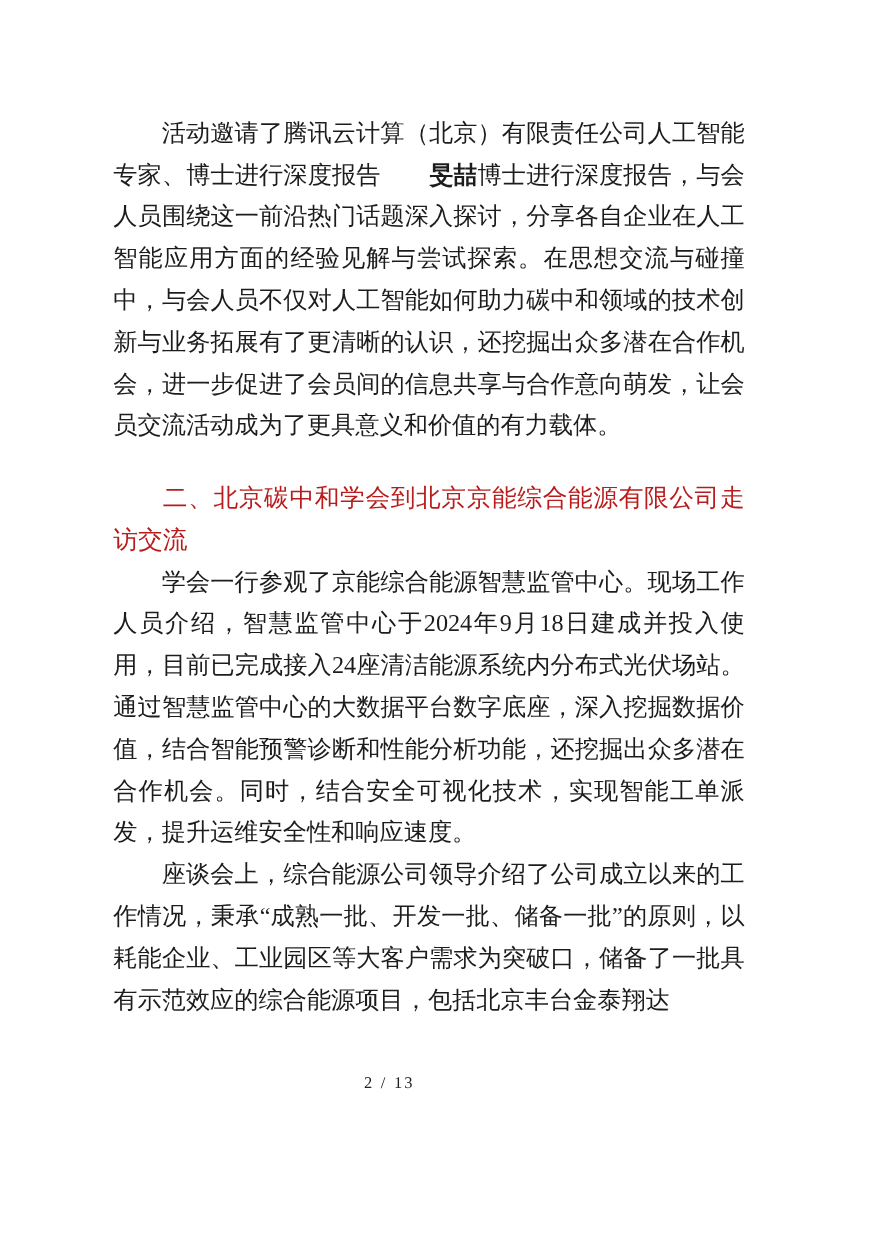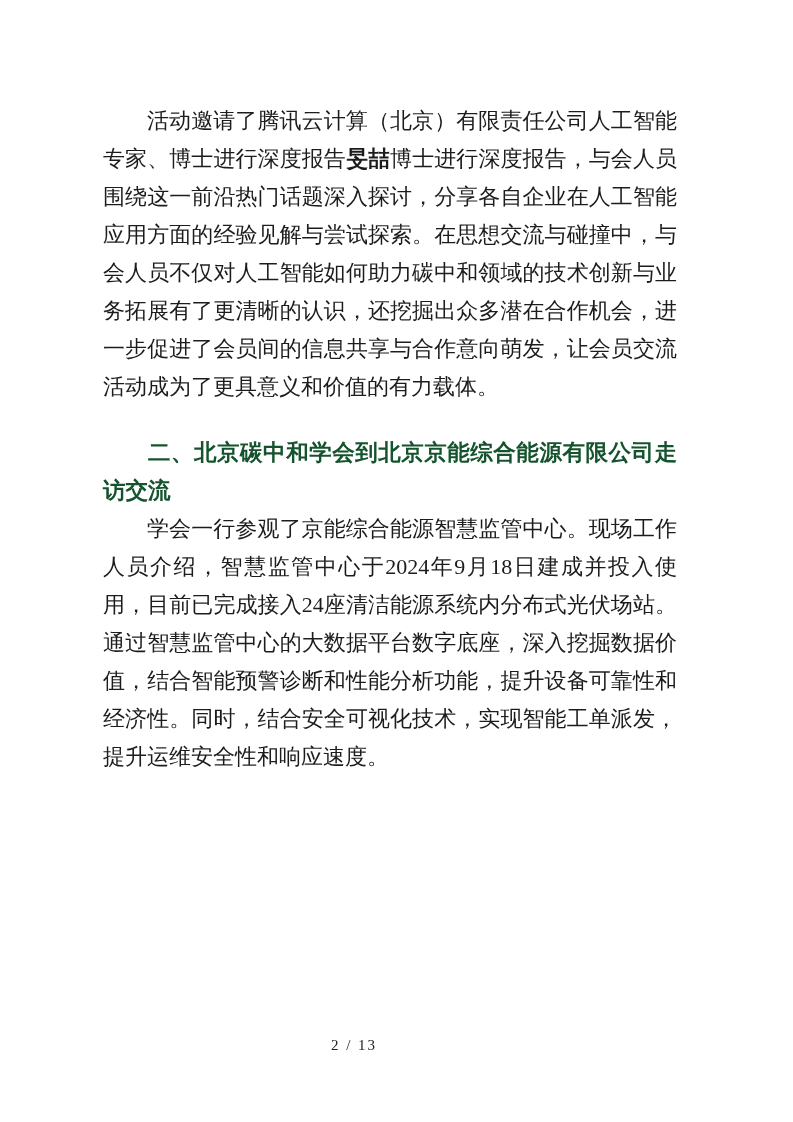--- a/index.html
+++ b/index.html
@@ -28,35 +28,36 @@
     text-align: justify;
     text-justify: inter-character;
     text-indent: 2em;
     word-break: break-all;
     font-family: "Liberation Serif", "DejaVu Serif", serif;
   }
   .section-heading {
     margin: 28px 0 0 0;
     font-size: 22.5px;
     line-height: 38px;
-    font-weight: bold;
-    color: #14532d;
+    font-weight: normal;
+    color: #b91c1c;
     text-align: justify;
     text-justify: inter-character;
     text-indent: 2em;
     word-break: break-all;
     font-family: "Liberation Sans", "DejaVu Sans", sans-serif;
   }
   .bold-name {
     font-weight: bold;
     font-family: "Liberation Sans", "DejaVu Sans", sans-serif;
+    margin-left: 44px;
   }
   .page-footer {
     position: absolute;
-    top: 1036px;
+    top: 976px;
     left: 0;
     width: 708px;
     text-align: center;
   }
   .page-number {
     font-size: 15px;
     color: #222222;
     letter-spacing: 2px;
     font-family: "Liberation Serif", "DejaVu Serif", serif;
   }
@@ -64,20 +65,21 @@
 </head>
 <body>
 
 <div class="page-content">
 
   <p class="body-para"><span>活动邀请了腾讯云计算（北京）有限责任公司人工智能专家、博士进行深度报告</span><span class="bold-name">旻喆</span><span>博士进行深度报告，与会人员围绕这一前沿热门话题深入探讨，分享各自企业在人工智能应用方面的经验见解与尝试探索。在思想交流与碰撞中，与会人员不仅对人工智能如何助力碳中和领域的技术创新与业务拓展有了更清晰的认识，还挖掘出众多潜在合作机会，进一步促进了会员间的信息共享与合作意向萌发，让会员交流活动成为了更具意义和价值的有力载体。</span></p>
 
   <h2 class="section-heading">二、北京碳中和学会到北京京能综合能源有限公司走访交流</h2>
 
 
-  <p class="body-para">学会一行参观了京能综合能源智慧监管中心。现场工作人员介绍，智慧监管中心于2024年9月18日建成并投入使用，目前已完成接入24座清洁能源系统内分布式光伏场站。通过智慧监管中心的大数据平台数字底座，深入挖掘数据价值，结合智能预警诊断和性能分析功能，提升设备可靠性和经济性。同时，结合安全可视化技术，实现智能工单派发，提升运维安全性和响应速度。</p>
+  <p class="body-para">学会一行参观了京能综合能源智慧监管中心。现场工作人员介绍，智慧监管中心于2024年9月18日建成并投入使用，目前已完成接入24座清洁能源系统内分布式光伏场站。通过智慧监管中心的大数据平台数字底座，深入挖掘数据价值，结合智能预警诊断和性能分析功能，还挖掘出众多潜在合作机会。同时，结合安全可视化技术，实现智能工单派发，提升运维安全性和响应速度。</p>
 
+  <p class="body-para">座谈会上，综合能源公司领导介绍了公司成立以来的工作情况，秉承“成熟一批、开发一批、储备一批”的原则，以耗能企业、工业园区等大客户需求为突破口，储备了一批具有示范效应的综合能源项目，包括北京丰台金泰翔达</p>
 
 </div>
 
 <div class="page-footer">
   <span class="page-number">2 / 13</span>
 </div>
 
 </body></html>

